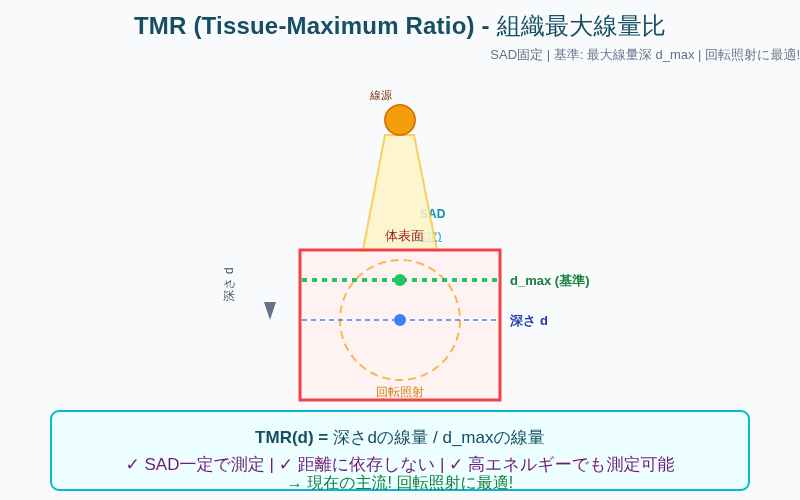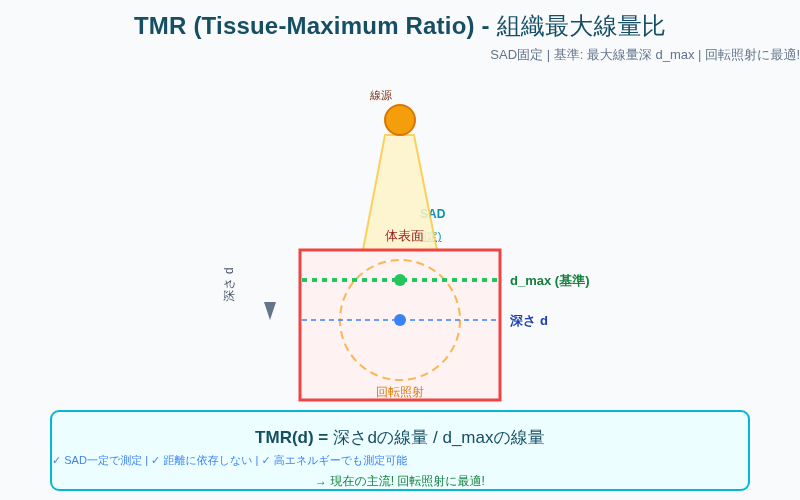--- a/index.html
+++ b/index.html
@@ -35,26 +35,26 @@
   .formula-box {
     position: absolute; left: 50px; top: 410px; width: 700px; height: 81px;
     background: #ecfeff; border: 2px solid #06b6d4; border-radius: 9px;
   }
   .formula {
     position: absolute; left: 0; top: 14px; width: 100%; text-align: center;
     font-size: 17px; color: #164e63;
   }
   .formula b { font-weight: bold; }
   .features {
-    position: absolute; left: 0; top: 41px; width: 100%; text-align: left;
-    font-size: 11px; color: #3b82f6;
+    position: absolute; left: 0; top: 41px; width: 100%; text-align: center;
+    font-size: 17px; color: #701a75;
   }
   .mainstream {
     position: absolute; left: 0; top: 61px; width: 100%; text-align: center;
-    font-size: 12px; color: #15803d;
+    font-size: 16px; color: #15803d;
   }
 </style>
 </head>
 <body>
 
 <div class="title">
   <span>TMR (Tissue-Maximum Ratio) - </span><span class="jp">組織最大線量比</span>
 </div>
 <div class="subtitle">SAD固定 | 基準: 最大線量深 d_max | 回転照射に最適!</div>
 

